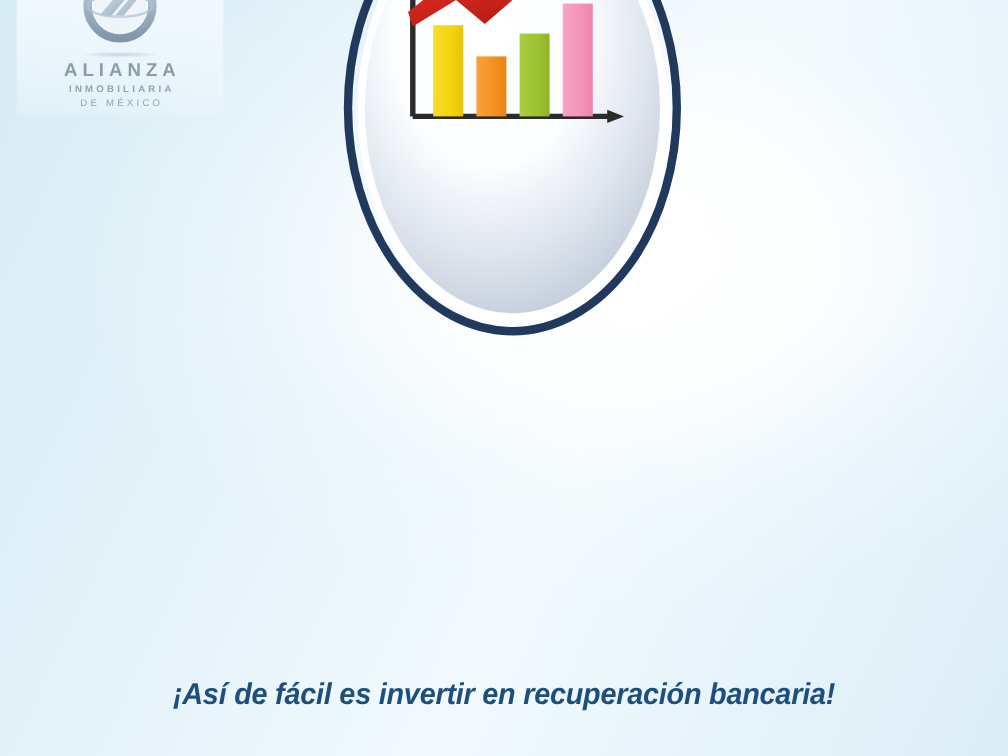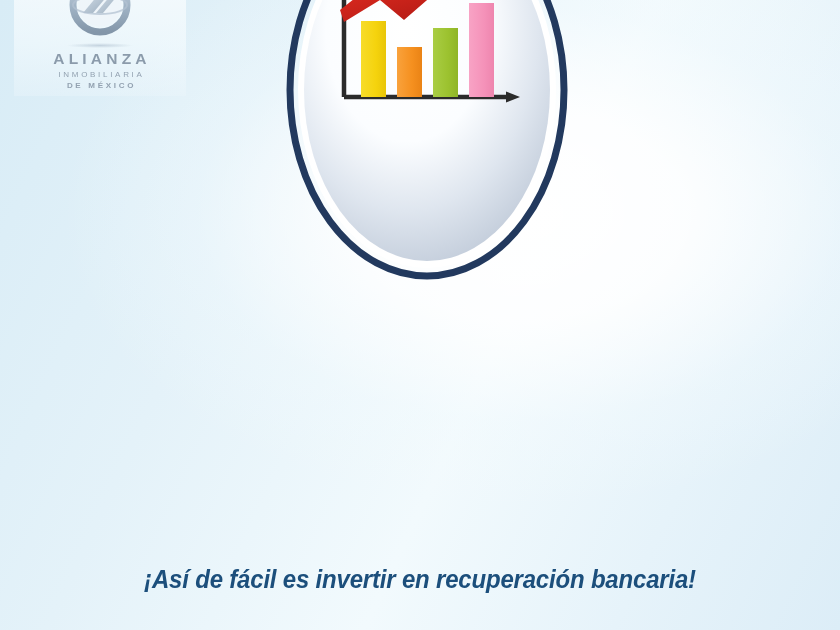--- a/index.html
+++ b/index.html
@@ -56,29 +56,29 @@
   .logo-name {
     font-size: 15.5px;
     font-weight: bold;
     letter-spacing: 4.2px;
     color: #8b9bab;
     line-height: 1.05;
     text-indent: 4px;
   }
   .logo-sub1 {
     font-size: 8px;
-    font-weight: normal;
+    font-weight: bold;
     letter-spacing: 2.7px;
     color: #93a2b1;
     margin-top: 3px;
     text-indent: 3px;
   }
   .logo-sub2 {
     font-size: 8px;
-    font-weight: bold;
+    font-weight: normal;
     letter-spacing: 2.7px;
     color: #93a2b1;
     margin-top: 2px;
     text-indent: 3px;
   }
 
   
   .emblem {
     position: absolute;
     left: 282px;

